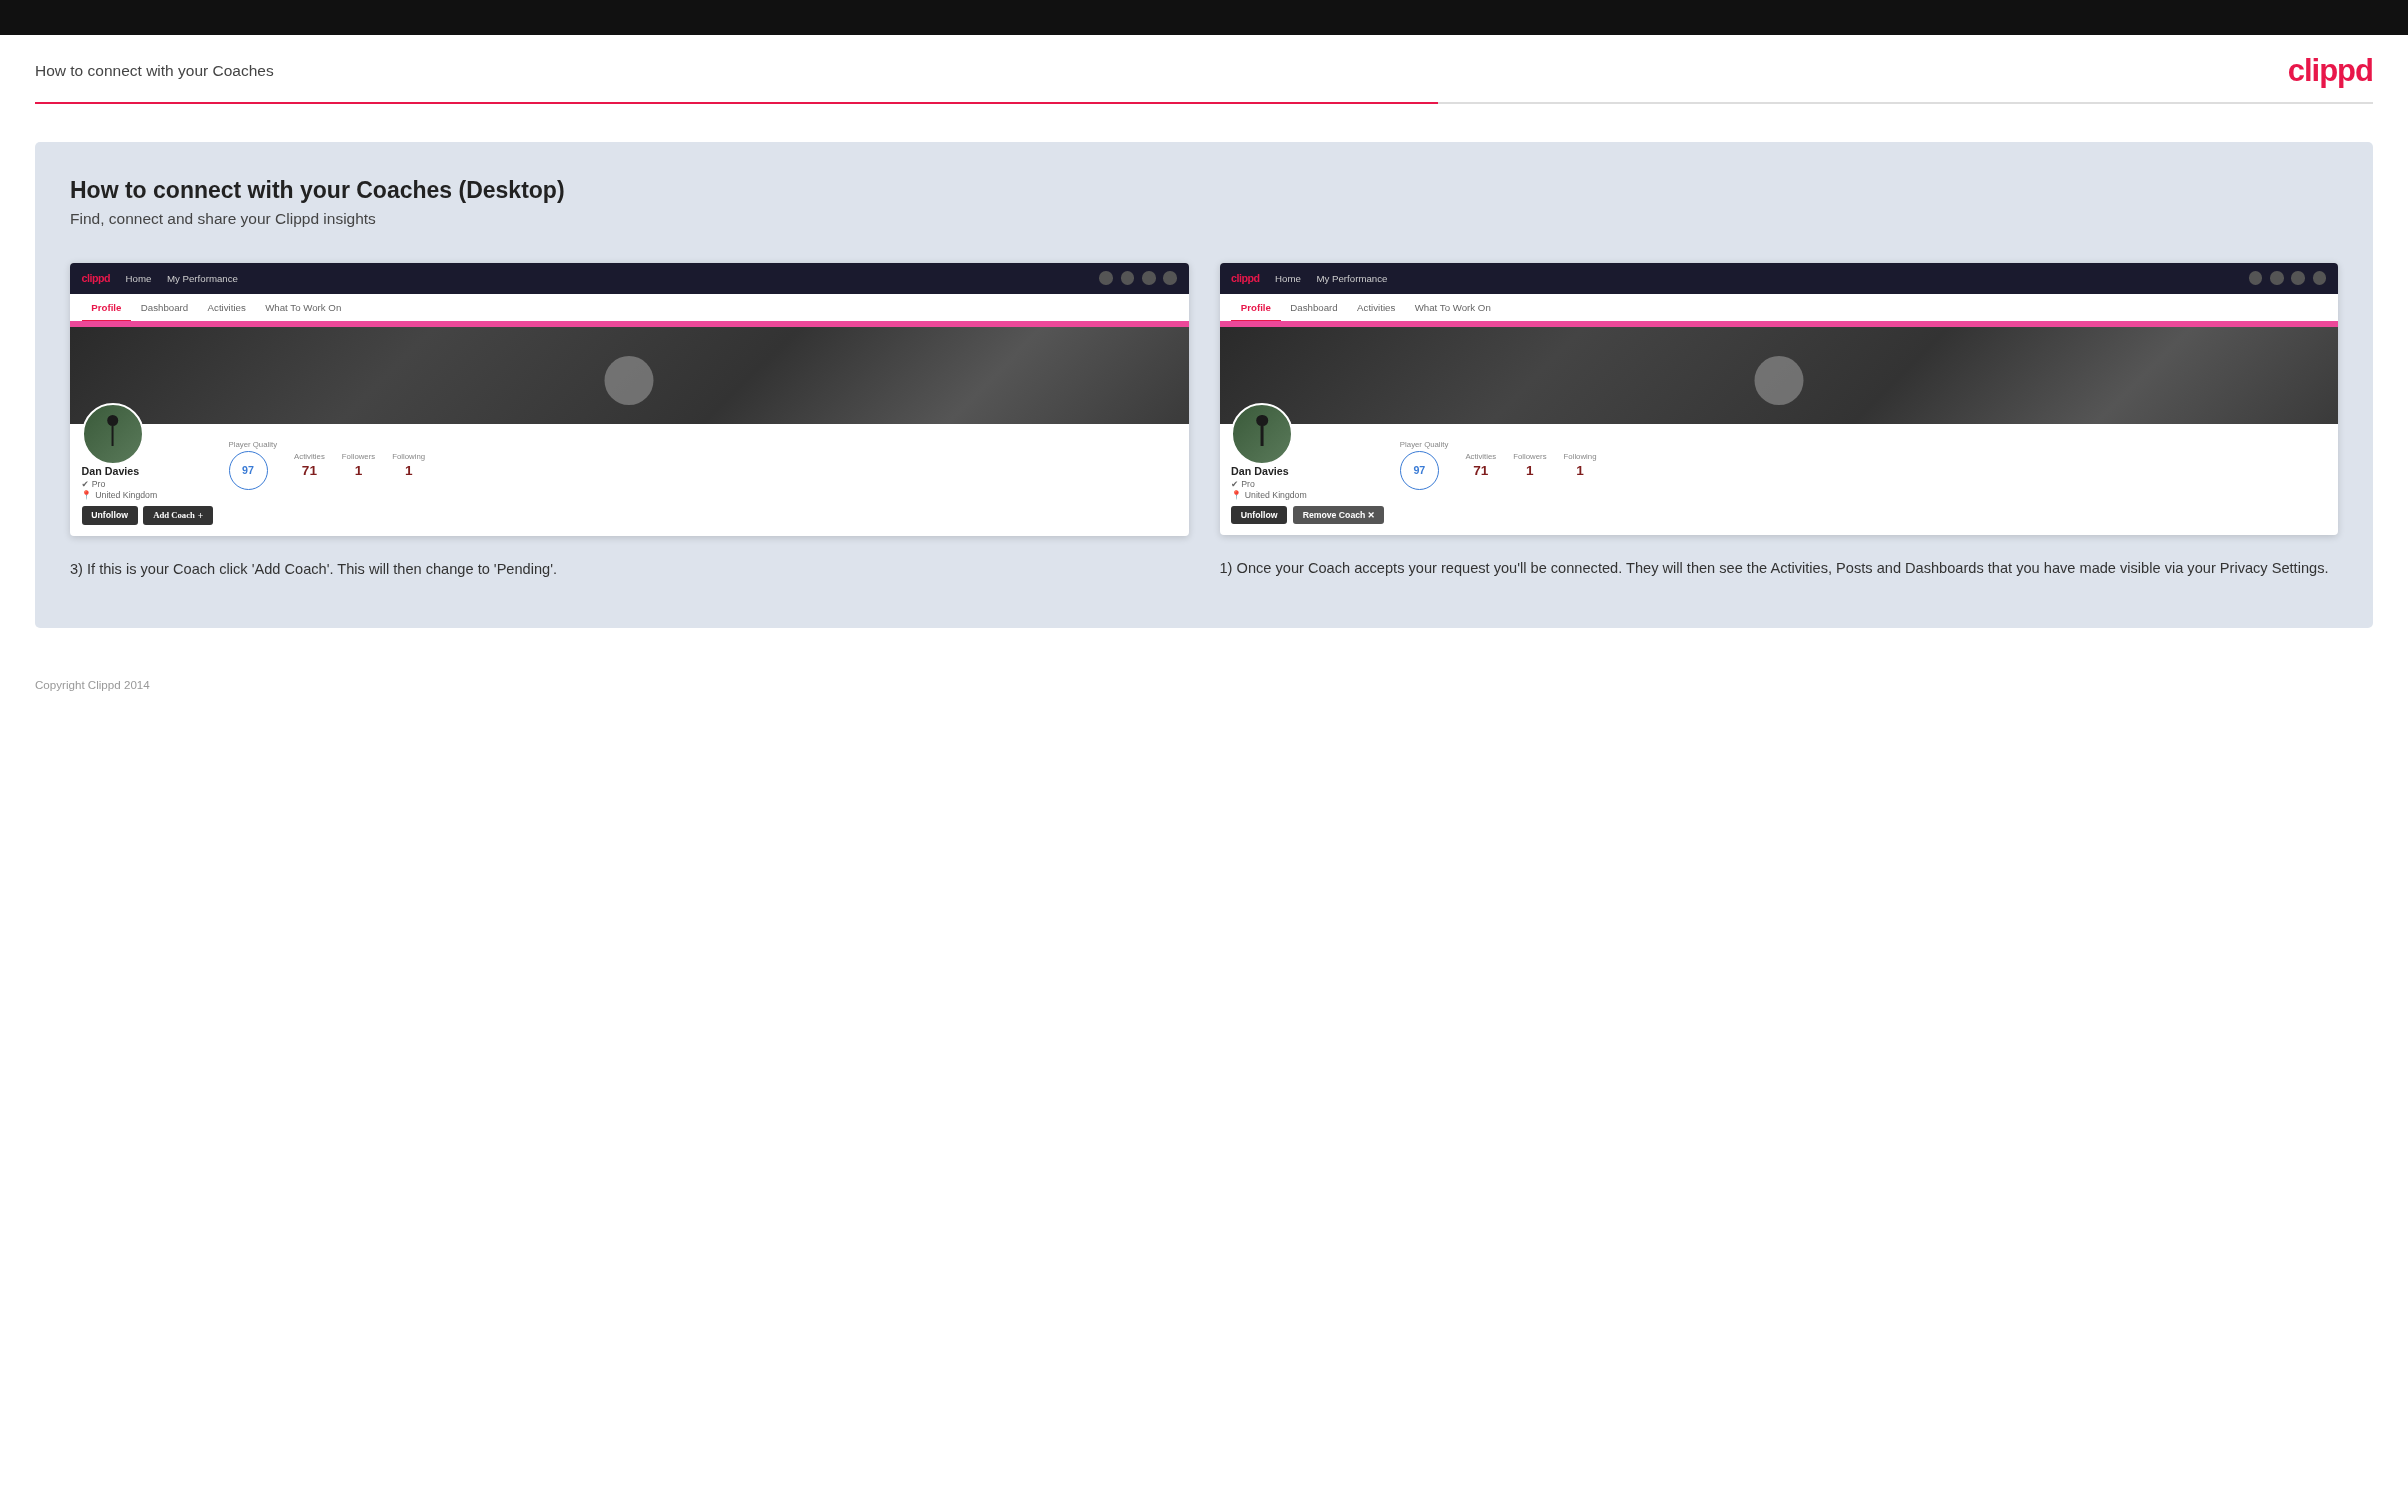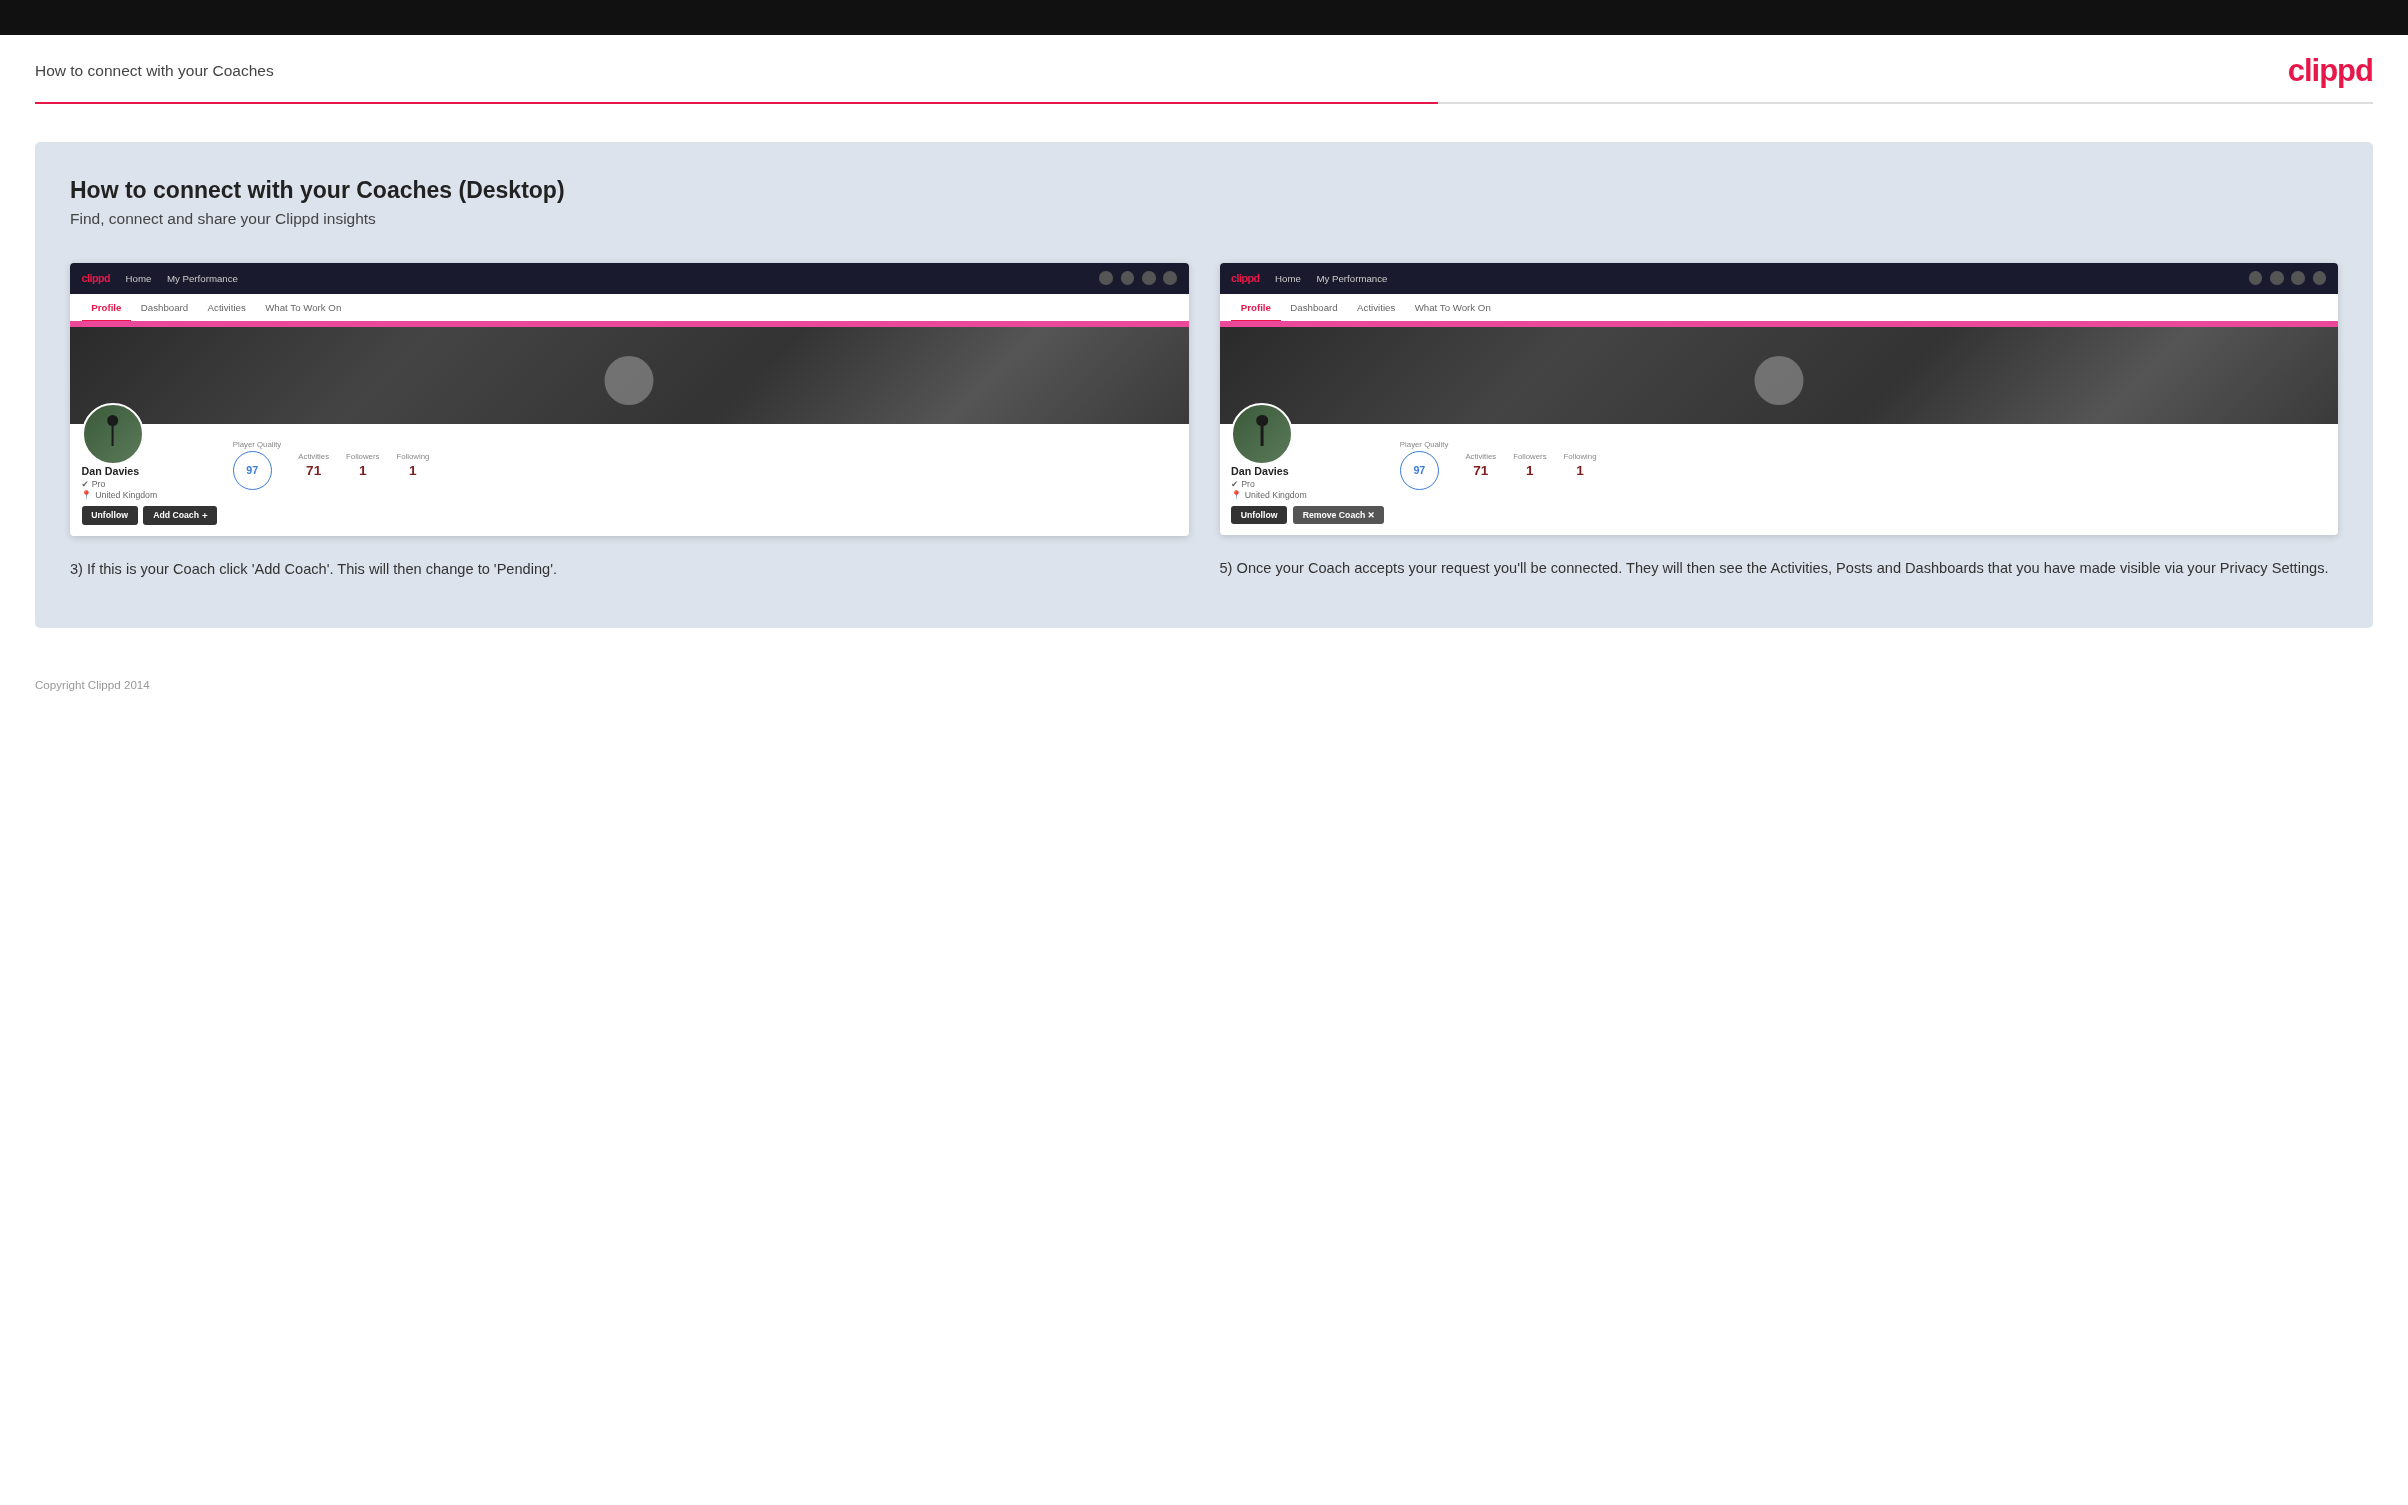--- a/index.html
+++ b/index.html
@@ -245,20 +245,21 @@
     .mock-btn-dark {
       background: #333;
       color: #fff;
     }
     .mock-btn-outline {
       background: #333;
       color: #fff;
       display: flex;
       align-items: center;
       gap: 2.9px;
+      font-family: Liberation Serif, serif;
     }
     .mock-btn-remove {
       background: #555;
       color: #fff;
       display: flex;
       align-items: center;
       gap: 2px;
     }
 
     
@@ -465,21 +466,21 @@
             </div>
             <div class="mock-stat">
               <div class="mock-stat-label">Following</div>
               <div class="mock-stat-value">1</div>
             </div>
           </div>
         </div>
 
       </div>
 
-      <div class="caption-text">5) Once your Coach accepts your request you'll be connected. They will then see the Activities, Posts and Dashboards that you have made visible via your Privacy Settings.</div>
+      <div class="caption-text">1) Once your Coach accepts your request you'll be connected. They will then see the Activities, Posts and Dashboards that you have made visible via your Privacy Settings.</div>
     </div>
 
   </div>
 </div>
 
 <div class="footer">
   <span>Copyright Clippd 2014</span>
 </div>
 
 

